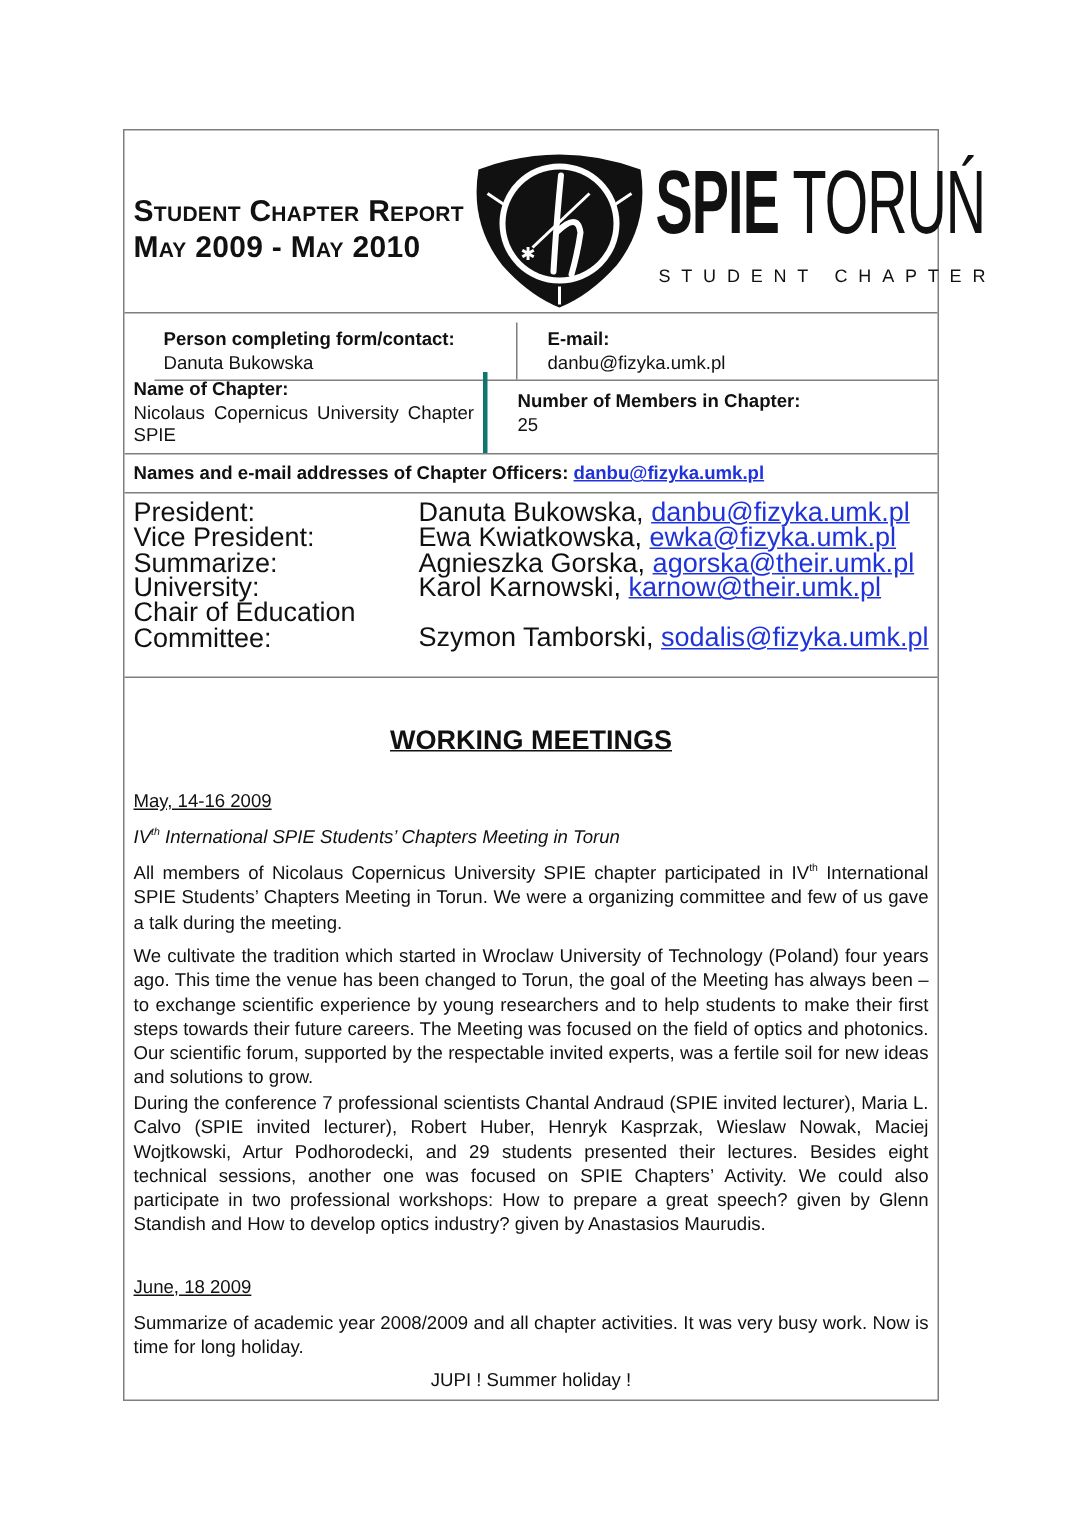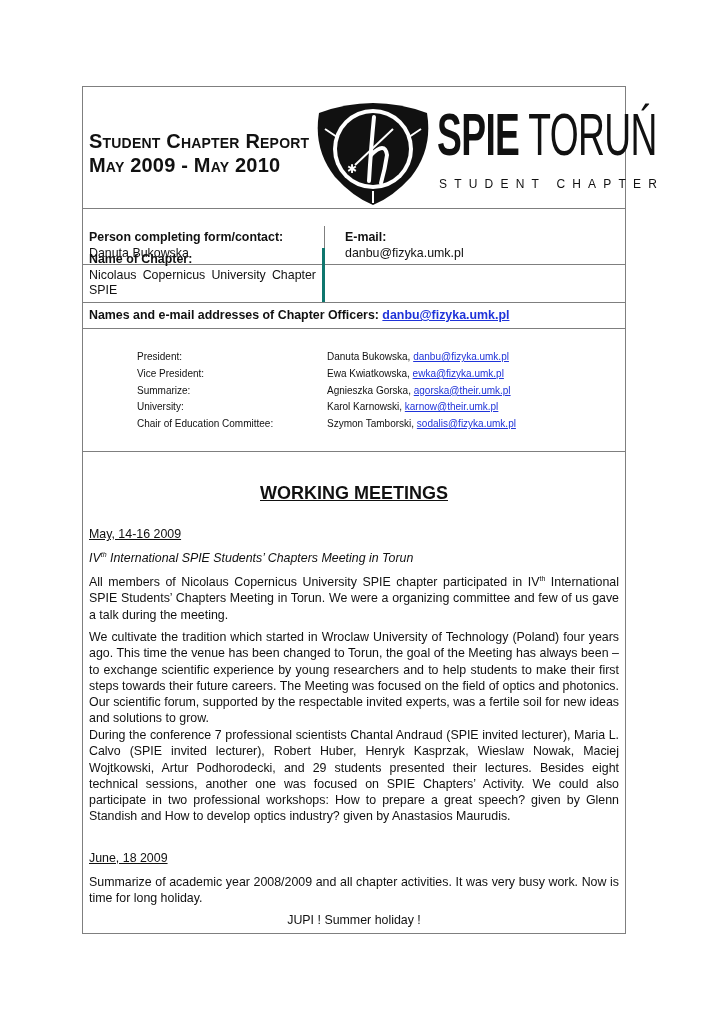--- a/index.html
+++ b/index.html
@@ -11,21 +11,21 @@
   a, .link { color: #1f33d9; text-decoration: underline; }
 
   
   .hdr-title { position: absolute; left: 6px; top: 42px; font-weight: bold; font-size: 20px; line-height: 24px; letter-spacing: 0.2px; }
   .logo { position: absolute; left: 228px; top: 12px; width: 124px; height: 108px; }
   .brand { position: absolute; left: 354px; top: 16px; width: 186px; height: 92px; }
   .brand-big { font-family: "Liberation Sans", sans-serif; font-size: 60px; line-height: 64px; font-weight: bold; transform: scaleX(0.62); transform-origin: left top; white-space: nowrap; position: absolute; left: 0; top: 0; letter-spacing: -1px; }
   .brand-big .thin { font-weight: normal; }
   .brand-sub { position: absolute; left: 2px; top: 74px; font-size: 12px; letter-spacing: 7.2px; white-space: nowrap; }
 
-  .officers { position: absolute; left: 6px; top: 20px; font-size: 10px; line-height: 16.8px; margin-left: 48px; }
+  .officers { position: absolute; left: 6px; top: 4px; font-size: 18px; line-height: 16.8px; }
   .officers .role { display: inline-block; width: 190px; }
 
   .body-text { position: absolute; left: 6px; right: 6px; font-size: 12.4px; line-height: 16.3px; text-align: justify; }
   .heading { position: absolute; left: 0; right: 0; text-align: center; font-weight: bold; font-size: 18px; text-decoration: underline; }
   .u { text-decoration: underline; }
   .i { font-style: italic; }
   sup { font-size: 7px; line-height: 0; }
 </style>
 </head>
 <body>
@@ -48,35 +48,39 @@
       <path d="M44 66 L82 30" stroke="#fff" stroke-width="2"></path>
       <text x="36" y="74" fill="#fff" font-size="12" font-family="DejaVu Sans, sans-serif">✱</text>
     </svg>
 
     <div class="brand">
       <div class="brand-big"><span>SPIE</span><span class="thin"> </span><span class="thin">TORUŃ</span></div>
       <div class="brand-sub">STUDENT CHAPTER</div>
     </div>
   </div>
 
-  <div class="row" style="top:139px; height:39px;">
+  <div class="row" style="top:128px; height:39px;margin-left:20px;">
     <div class="cell" style="left:0; width:242px; border-right:1px solid #7f7f7f;">
       <div class="b">Person completing form/contact:</div>
       <div>Danuta Bukowska</div>
     </div>
     <div class="cell" style="left:242px; right:0; padding-left:20px;">
       <div class="b">E-mail:</div>
       <div>danbu@fizyka.umk.pl</div>
     </div>
   </div>
 
   <div class="row" style="top:161px; height:55px;">
     <div class="cell" style="left:0; width:242px; border-right:3px solid #0f766e; text-align: justify;">
       <div class="b">Name of Chapter:</div>
       <div style="text-align: justify; text-align-last: left;">Nicolaus Copernicus University Chapter SPIE</div>
+    </div>
+    <div class="cell" style="left:242px; right:0; padding-left:20px; padding-top:12px;">
+      <div class="b">Number of Members in Chapter:</div>
+      <div>25</div>
     </div>
   </div>
 
   <div class="row" style="top:216px; height:26px;">
     <div class="cell" style="left:0; right:0; padding-top:5px;">
       <span class="b">Names and e-mail addresses of Chapter Officers:</span>
       <a class="b" href="#">danbu@fizyka.umk.pl</a>
     </div>
   </div>
 

